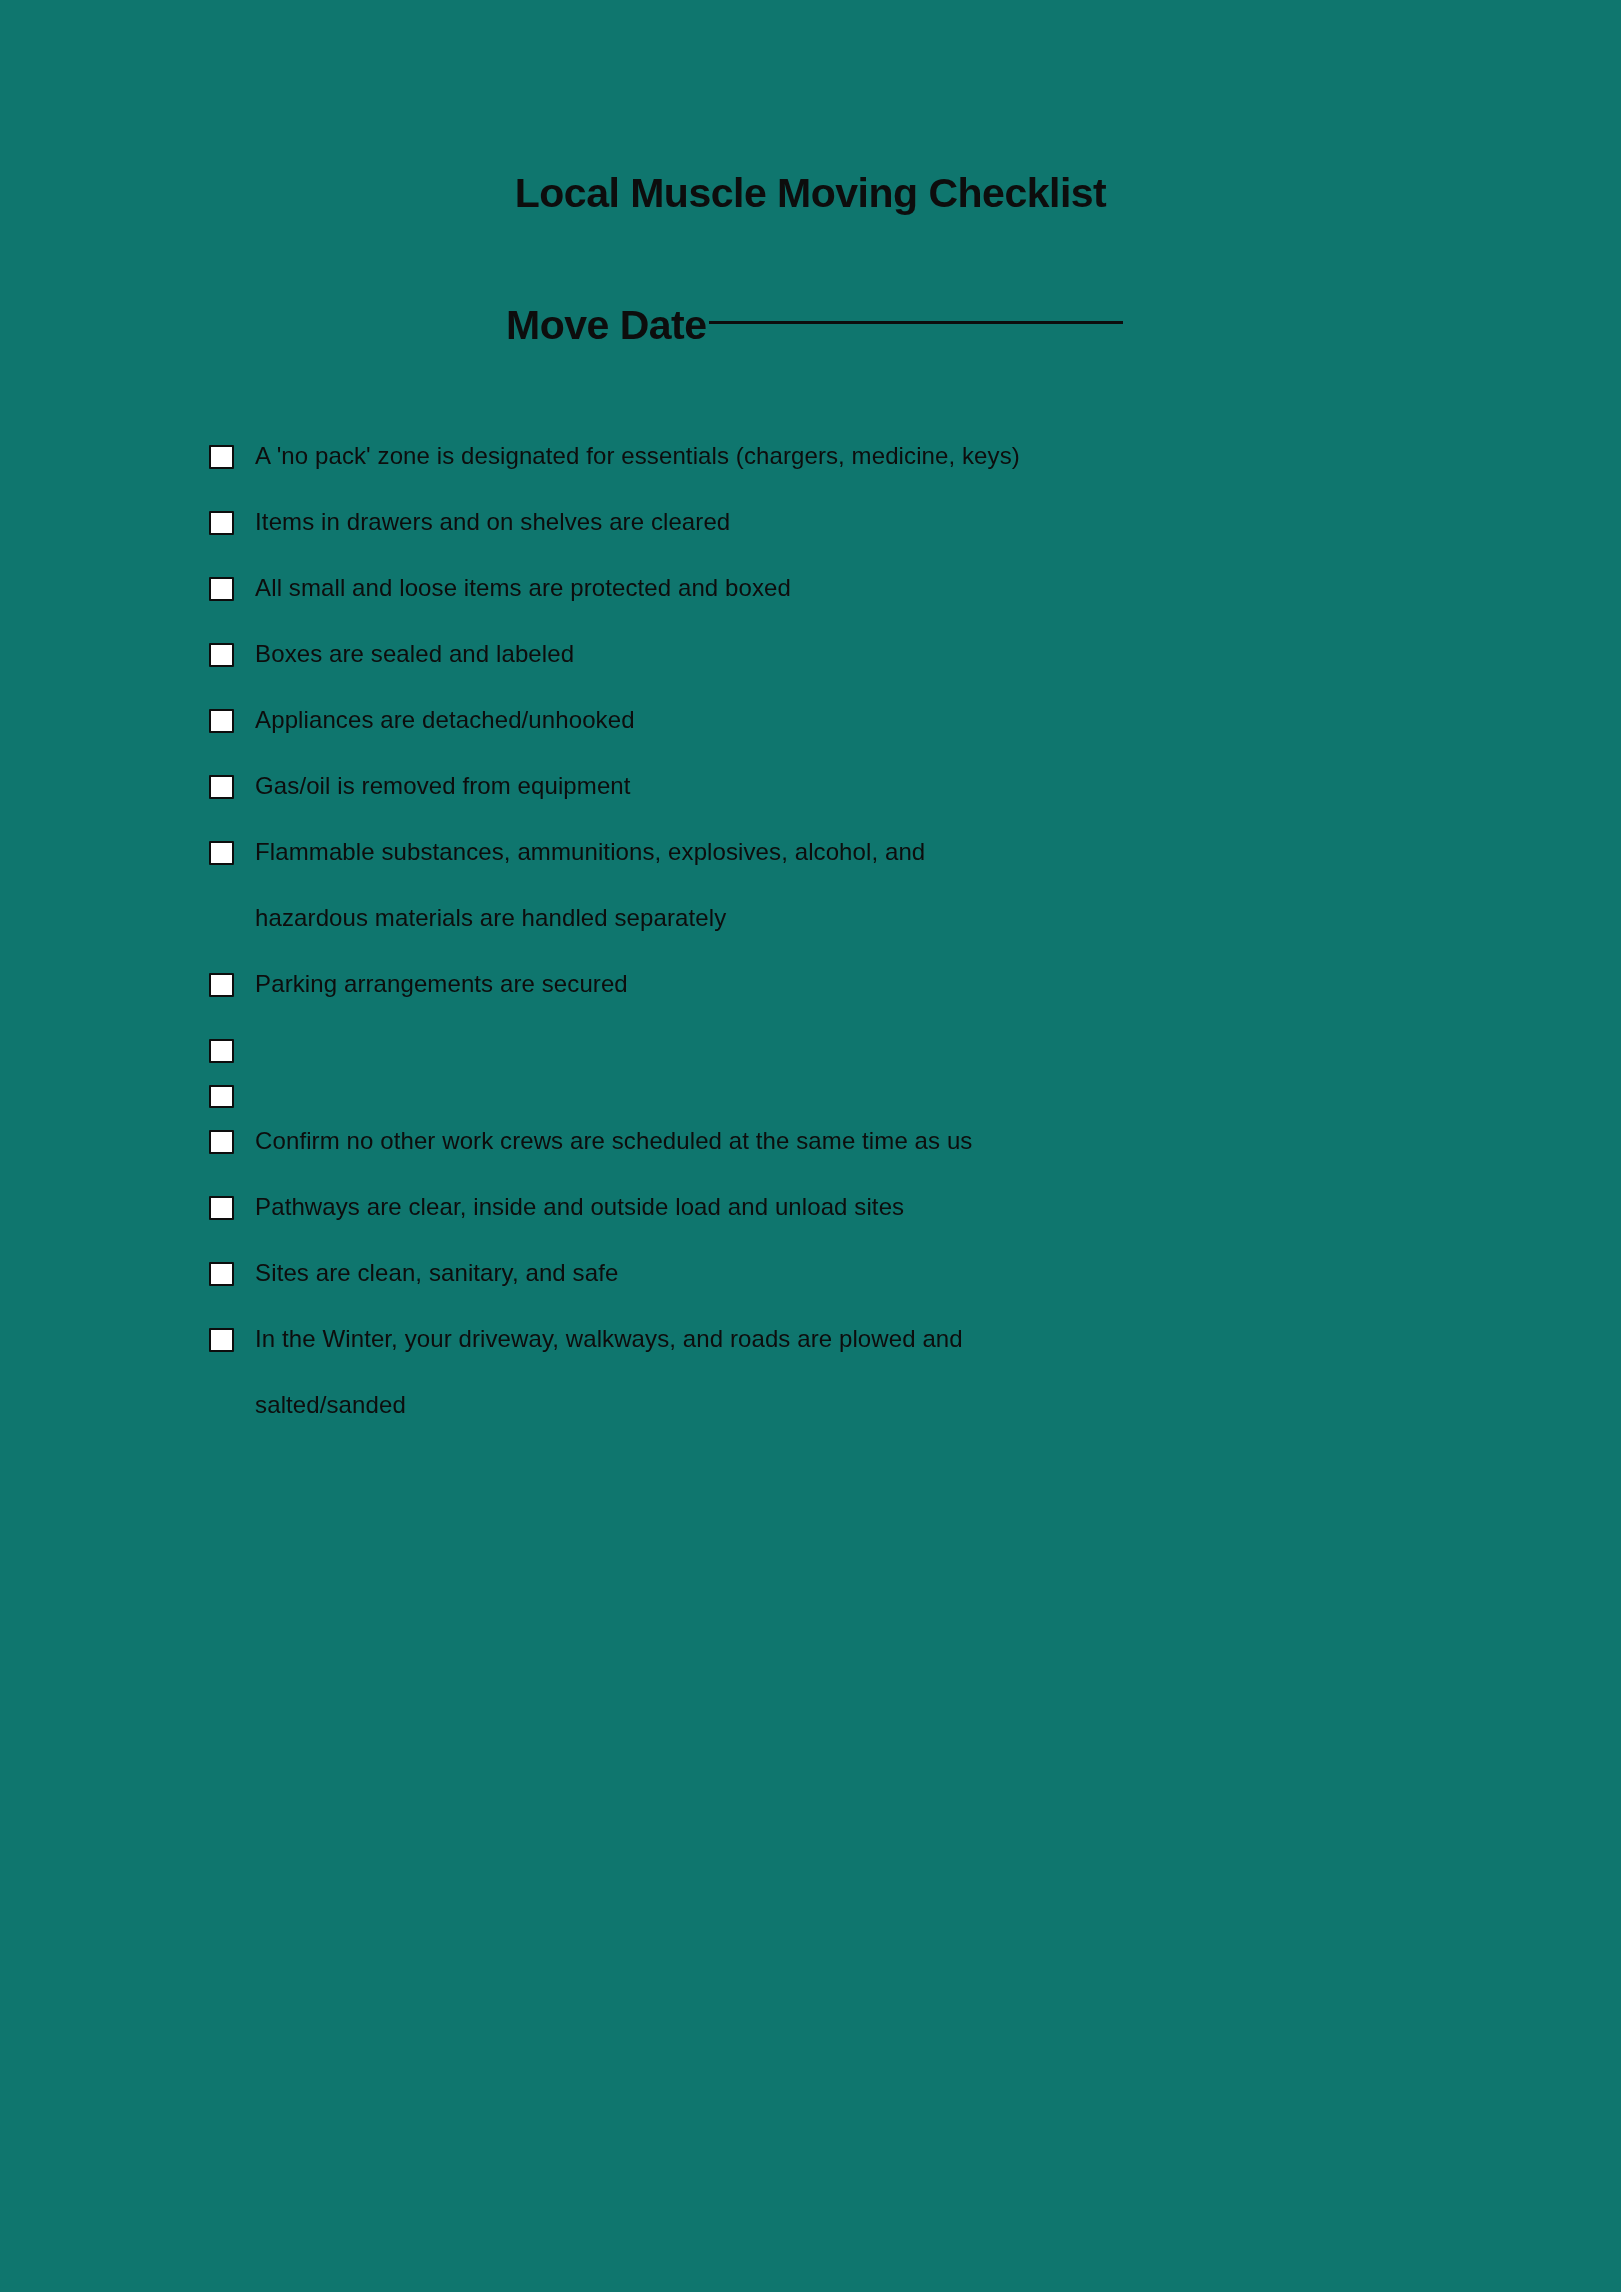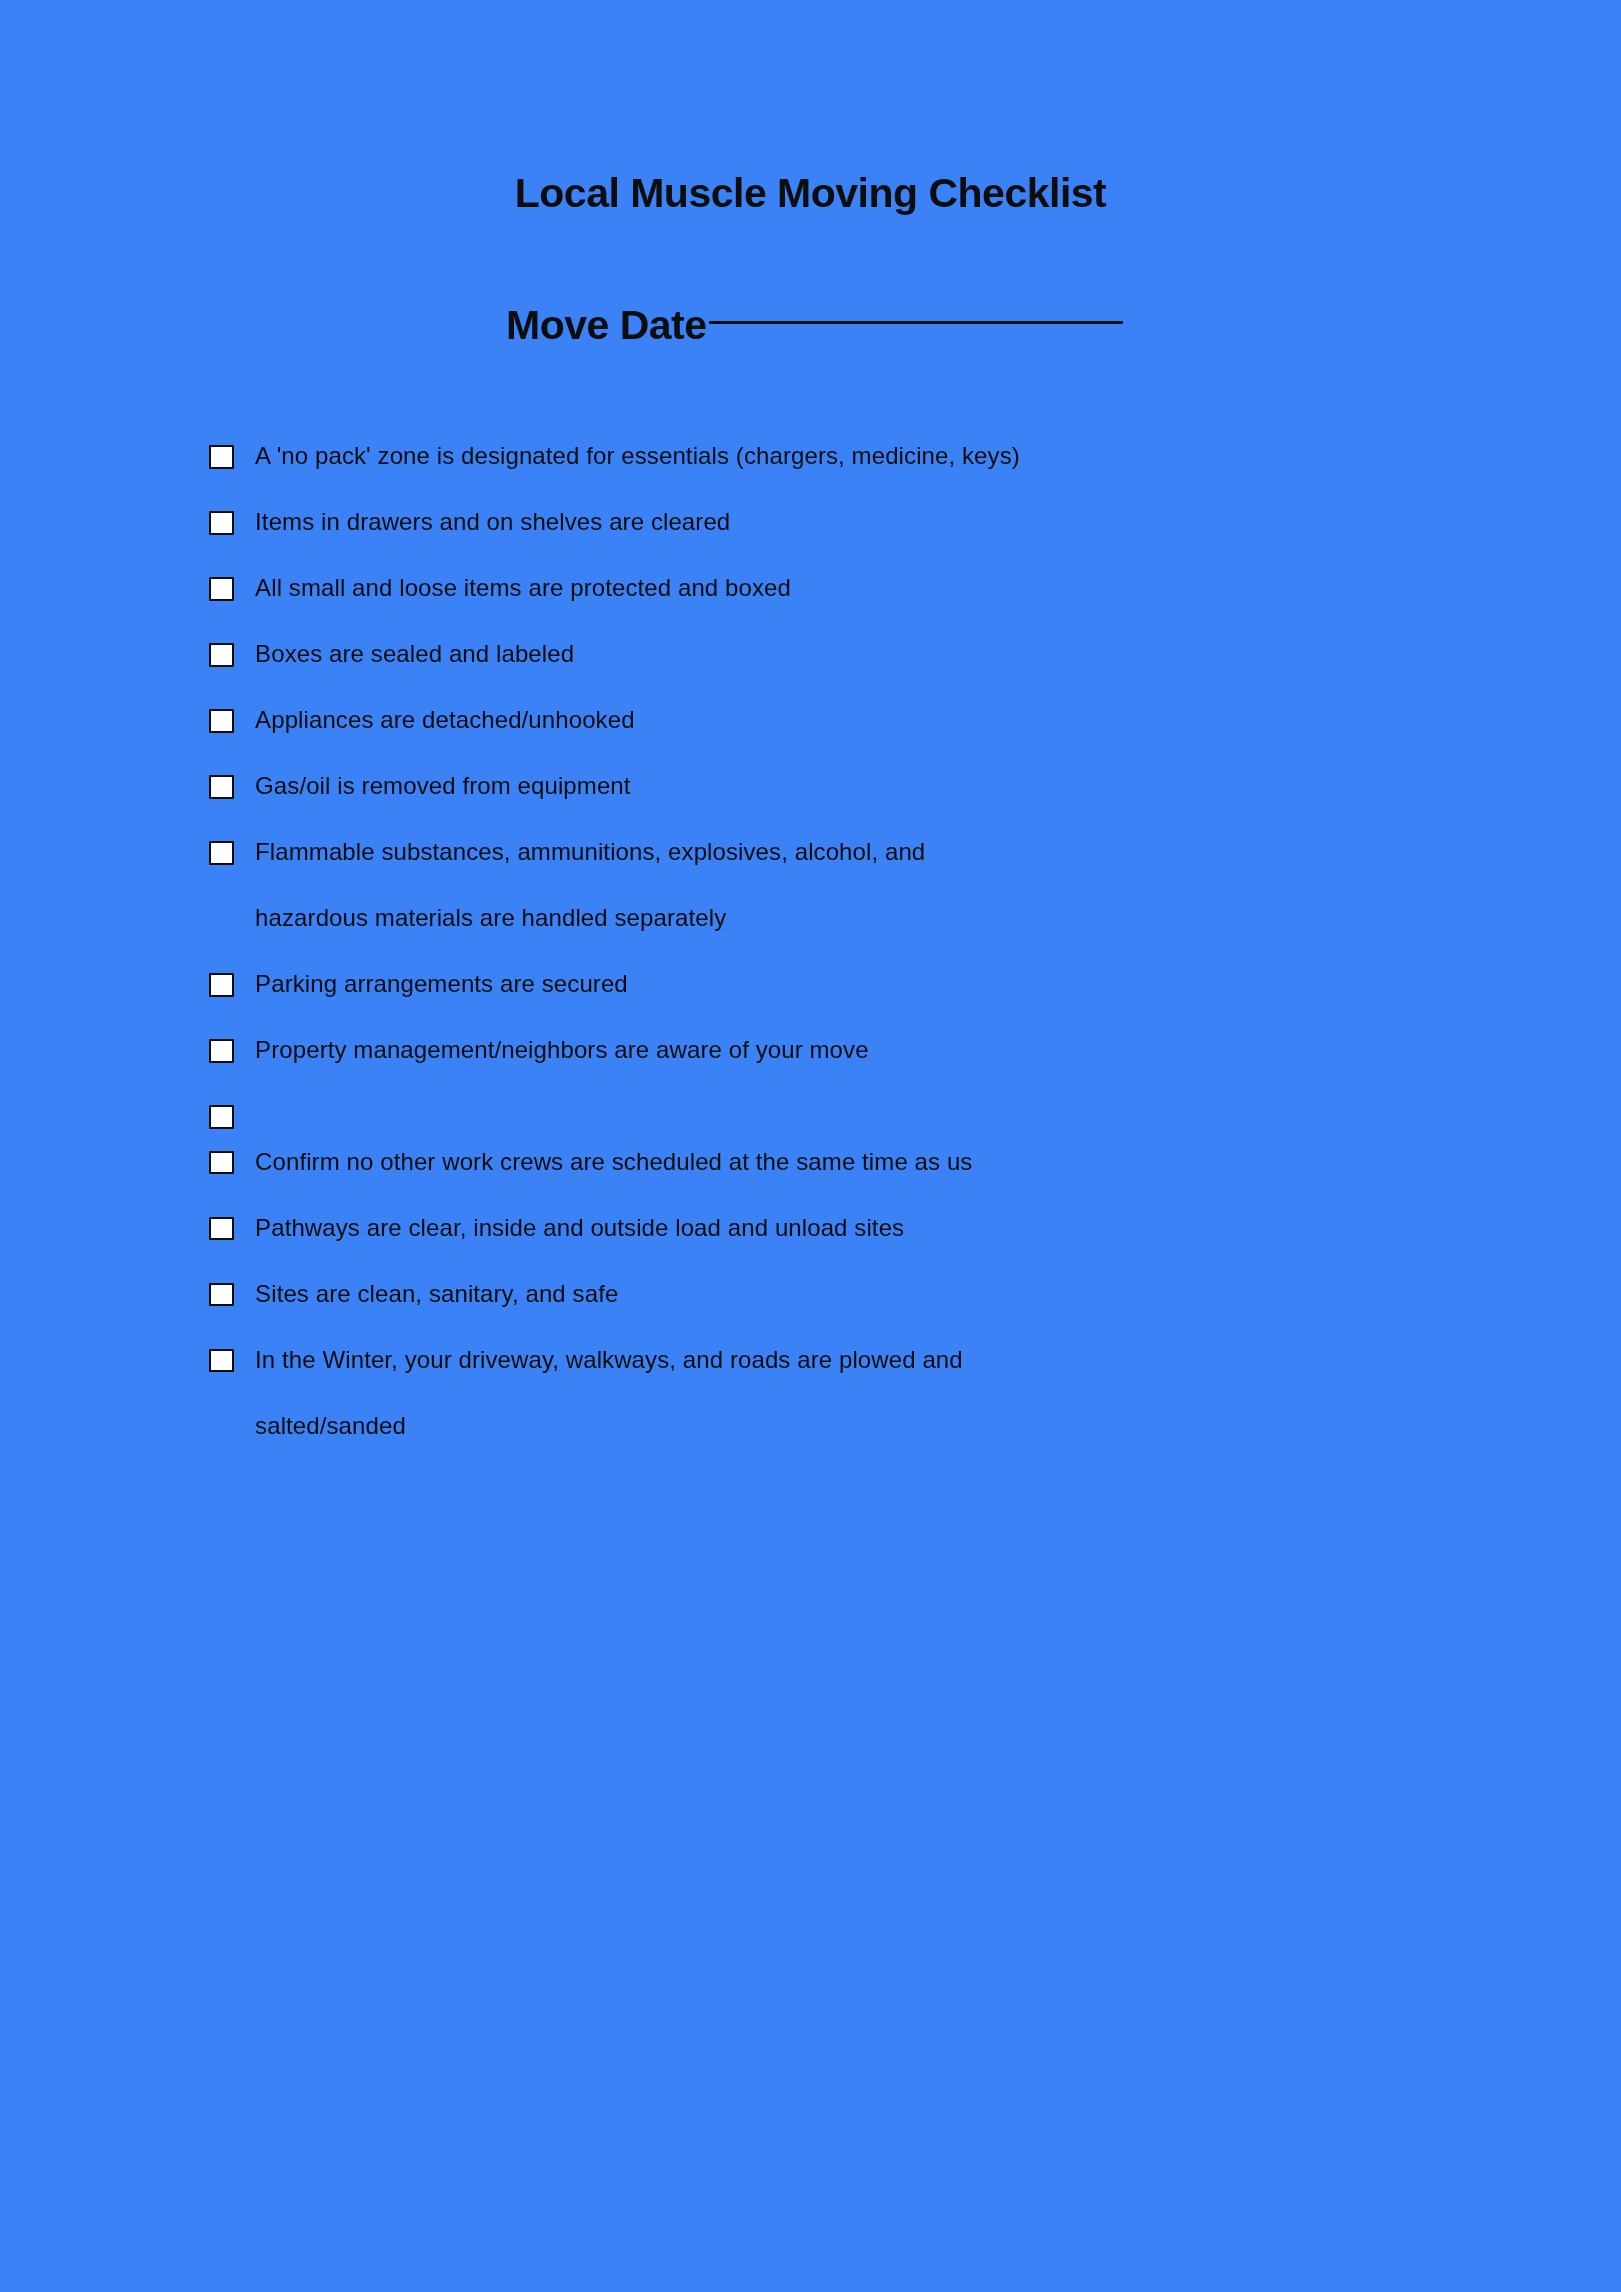--- a/index.html
+++ b/index.html
@@ -4,21 +4,21 @@
 <style>
   html, body {
     margin: 0;
     padding: 0;
     background: #ffffff;
   }
   .page {
     position: relative;
     width: 1621px;
     height: 2293px;
-    background: #3b82f6;
+    background: #0f766e;
     font-family: "Liberation Sans", sans-serif;
     color: #0d0d0d;
     overflow: hidden;
   }
   .doc-title {
     position: absolute;
     top: 173px;
     left: 0;
     width: 100%;
     text-align: center;
@@ -123,21 +123,20 @@
 hazardous materials are handled separately</span>
     </div>
 
     <div class="item">
       <span class="checkbox"></span>
       <span class="item-label">Parking arrangements are secured</span>
     </div>
 
     <div class="item">
       <span class="checkbox"></span>
-      <span class="item-label">Property management/neighbors are aware of your move</span>
     </div>
 
     <div class="item">
       <span class="checkbox"></span>
     </div>
 
     <div class="item">
       <span class="checkbox"></span>
       <span class="item-label">Confirm no other work crews are scheduled at the same time as us</span>
     </div>

